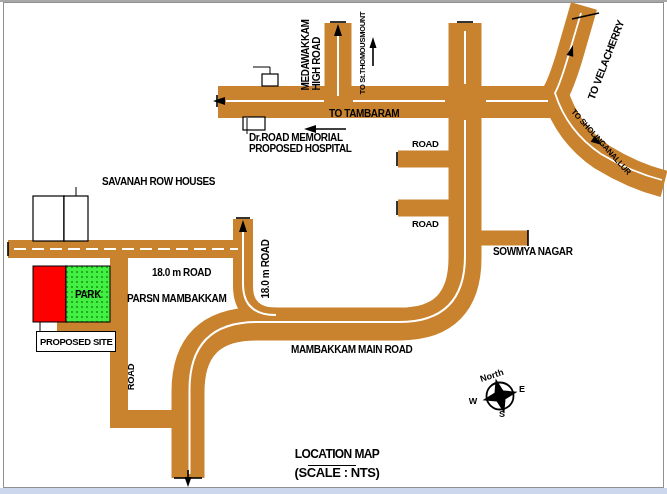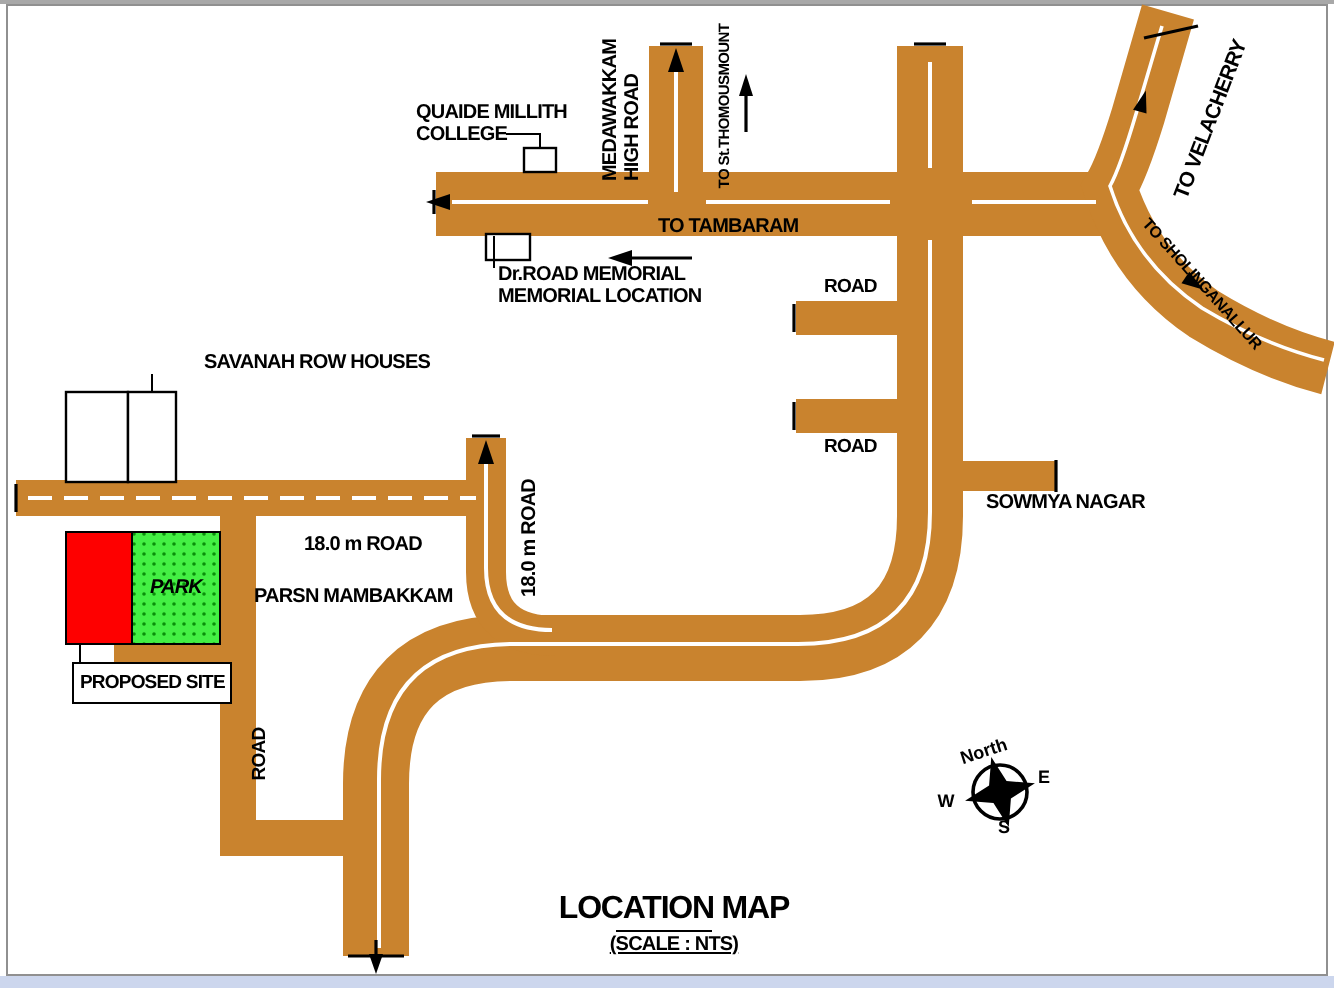--- a/index.html
+++ b/index.html
@@ -7,22 +7,22 @@
          font-family:"Liberation Sans",sans-serif;}
   .frame{position:absolute;left:3px;top:2px;width:659px;height:484px;border:1px solid #909090;}
   .top-strip{position:absolute;left:0;top:0;width:667px;height:2px;background:#a8a8a8;}
   .bottom-strip{position:absolute;left:0;bottom:0;width:667px;height:6px;background:#ccd6ed;}
   svg{position:absolute;left:0;top:0;}
   .lbl{position:absolute;color:#000;font-weight:bold;font-size:10px;line-height:11px;
        letter-spacing:-0.4px;white-space:nowrap;}
   .rot{transform:translate(-50%,-50%) rotate(-90deg);}
   .ctr{transform:translate(-50%,-50%);}
   .box{border:1px solid #000;padding:4px 3px;background:#fff;}
-  .title{font-size:16px;letter-spacing:-0.6px;}
-  .scale{font-size:10px;text-decoration:underline;}
+  .title{font-size:12px;letter-spacing:-0.6px;}
+  .scale{font-size:13px;}
   .small{font-size:7.5px;letter-spacing:-0.3px;}
   .mid{font-size:8px;letter-spacing:-0.2px;}
   .compass-lbl{font-size:9px;font-weight:600;letter-spacing:0;}
 </style>
 </head>
 <body>
 
 <div id="stage">
 
   <div class="frame"></div>
@@ -104,24 +104,20 @@
 
     <rect x="33" y="266" width="33" height="56" fill="#fe0000" stroke="#000000" stroke-width="1"></rect>
     <rect x="66" y="266" width="44" height="56" fill="url(#parkdots)" stroke="#000000" stroke-width="1"></rect>
 
     <g transform="translate(500,396)">
       <circle r="13.5" fill="none" stroke="#000000" stroke-width="1.8"></circle>
       <path d="M0,-18 L4.5,-4.5 L18,0 L4.5,4.5 L0,18 L-4.5,4.5 L-18,0 L-4.5,-4.5 Z" fill="#000000" transform="rotate(-14)"></path>
     </g>
   </svg>
 
-  <div class="lbl" style="left:208px;top:51px;">
-    <span style="display:block">QUAIDE MILLITH</span>
-    <span style="display:block">COLLEGE</span>
-  </div>
 
   <div class="lbl rot" style="left:311px;top:55px;text-align:left;">
     <span style="display:block">MEDAWAKKAM</span>
     <span style="display:block">HIGH ROAD</span>
   </div>
 
   <div class="lbl rot small" style="left:362px;top:53px;">TO St.THOMOUSMOUNT</div>
 
   <div class="lbl" style="left:329px;top:108px;">TO TAMBARAM</div>
 
@@ -129,37 +125,38 @@
 
   <div class="lbl mid" style="left:601px;top:142px;transform:translate(-50%,-50%) rotate(48deg);">TO SHOLINGANALLUR</div>
 
   <div class="lbl" style="left:412px;top:138px;font-size:9.5px;">ROAD</div>
   <div class="lbl" style="left:412px;top:218px;font-size:9.5px;">ROAD</div>
 
   <div class="lbl" style="left:493px;top:246px;text-align:right;">SOWMYA NAGAR</div>
 
   <div class="lbl" style="left:249px;top:132px;">
     <span style="display:block">Dr.ROAD MEMORIAL</span>
-    <span style="display:block">MEMORIAL LOCATION</span>
+    <span style="display:block">PROPOSED HOSPITAL</span>
   </div>
 
   <div class="lbl" style="left:58px;top:176px;margin-left:44px;">SAVANAH ROW HOUSES</div>
 
   <div class="lbl" style="left:152px;top:267px;">18.0 m ROAD</div>
 
   <div class="lbl rot" style="left:265px;top:269px;">18.0 m ROAD</div>
 
   <div class="lbl" style="left:127px;top:293px;">PARSN MAMBAKKAM</div>
 
-  <div class="lbl ctr" style="left:88px;top:294px;font-style:italic;">PARK</div>
+  <div class="lbl ctr" style="left:88px;top:294px;">PARK</div>
 
   <div class="lbl box" style="left:36px;top:331px;font-size:9.5px;">PROPOSED SITE</div>
 
   <div class="lbl rot" style="left:130px;top:377px;font-size:9.5px;">ROAD</div>
 
+  <div class="lbl" style="left:291px;top:344px;">MAMBAKKAM MAIN ROAD</div>
 
   <div class="lbl title" style="left:267px;top:449px;width:140px;text-align:center;">LOCATION MAP</div>
   <div style="position:absolute;left:308px;top:465px;width:48px;height:1.3px;background:#000;"></div>
   <div class="lbl scale" style="left:267px;top:467px;width:140px;text-align:center;">(SCALE : NTS)</div>
 
   <div class="lbl compass-lbl" style="left:492px;top:376px;transform:translate(-50%,-50%) rotate(-18deg);">North</div>
   <div class="lbl compass-lbl ctr" style="left:522px;top:389px;">E</div>
   <div class="lbl compass-lbl ctr" style="left:473px;top:401px;">W</div>
   <div class="lbl compass-lbl ctr" style="left:502px;top:414px;">S</div>
 

